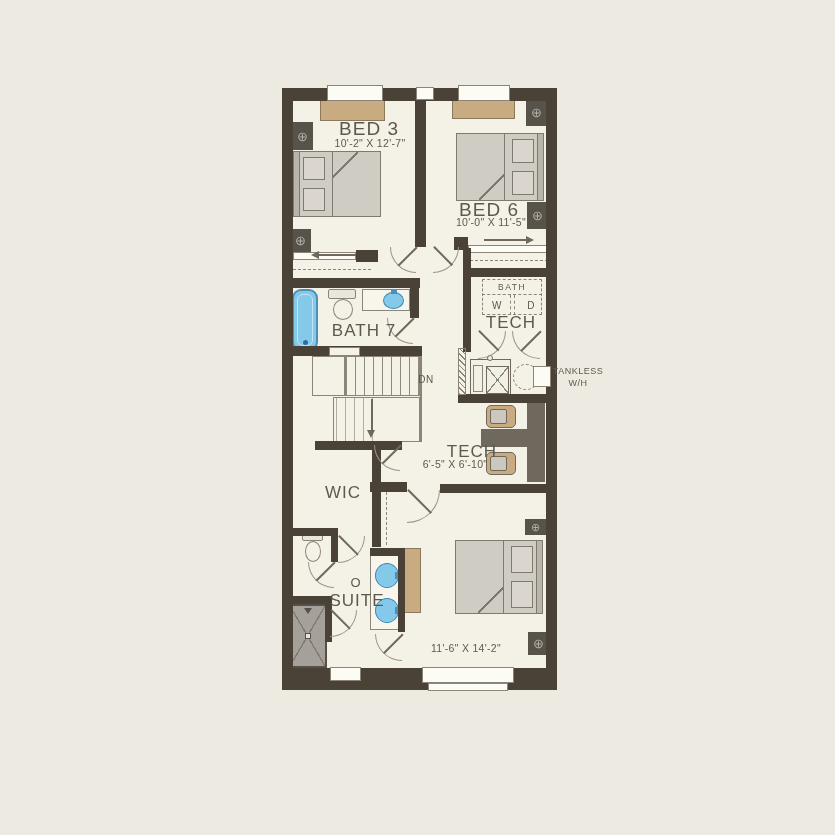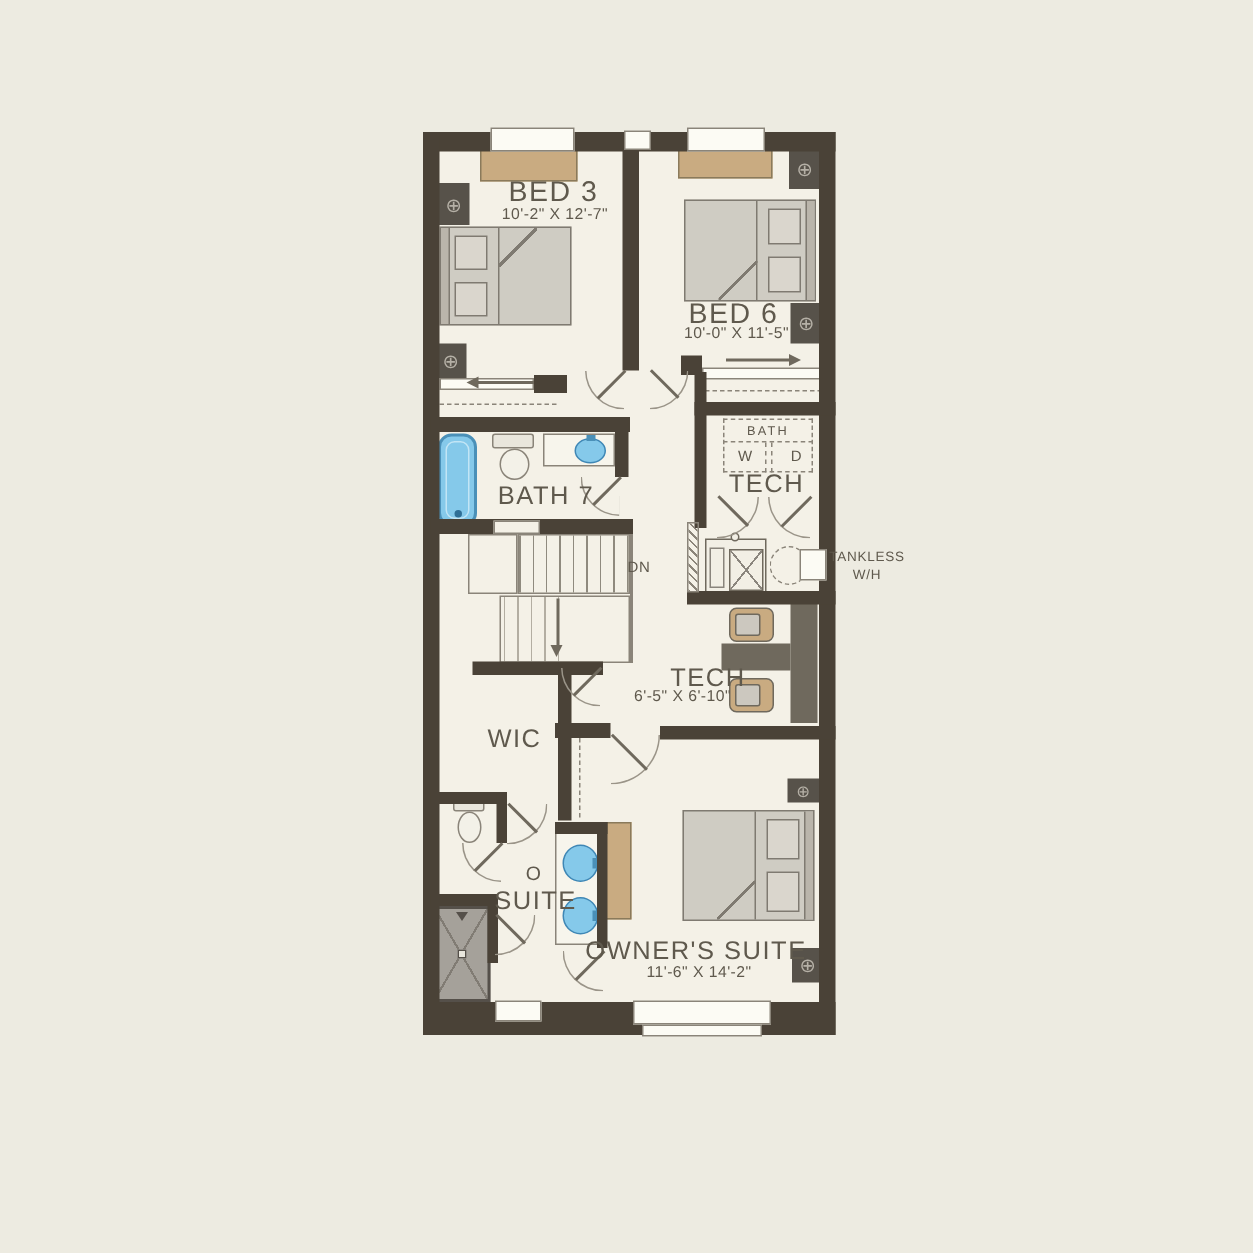--- a/index.html
+++ b/index.html
@@ -244,16 +244,15 @@
   <div class="lbl small" style="left:497px;top:305px;">W</div>
   <div class="lbl small" style="left:531px;top:305px;">D</div>
   <div class="lbl small" style="left:426px;top:379px;">DN</div>
   <div class="lbl tiny" style="left:578px;top:371px;">TANKLESS</div>
   <div class="lbl tiny" style="left:578px;top:383px;">W/H</div>
   <div class="lbl name" style="left:472px;top:452px;">TECH</div>
   <div class="lbl dims" style="left:455px;top:464px;">6'-5" X 6'-10"</div>
   <div class="lbl name" style="left:343px;top:493px;">WIC</div>
   <div class="lbl oletter" style="left:356px;top:582px;">O</div>
   <div class="lbl name" style="left:357px;top:601px;">SUITE</div>
-  <div class="lbl name" style="left:464px;top:634px;">OWNER'S SUITE</div>
   <div class="lbl dims" style="left:466px;top:648px;">11'-6" X 14'-2"</div>
 
 </div>
 
 </body></html>

